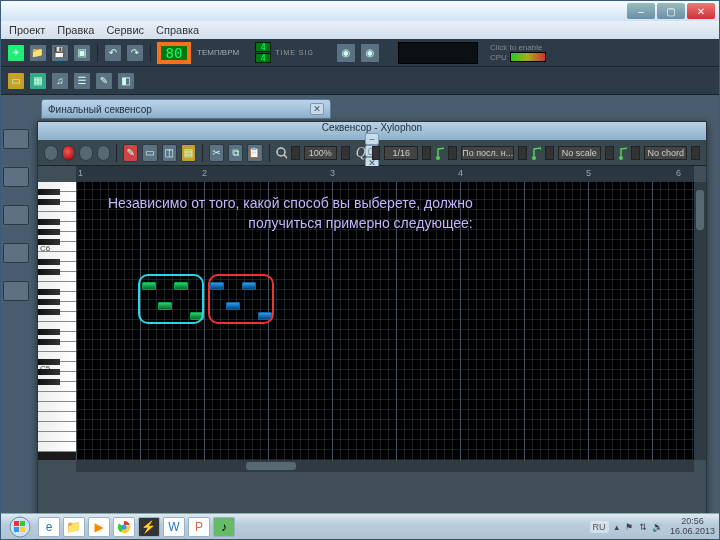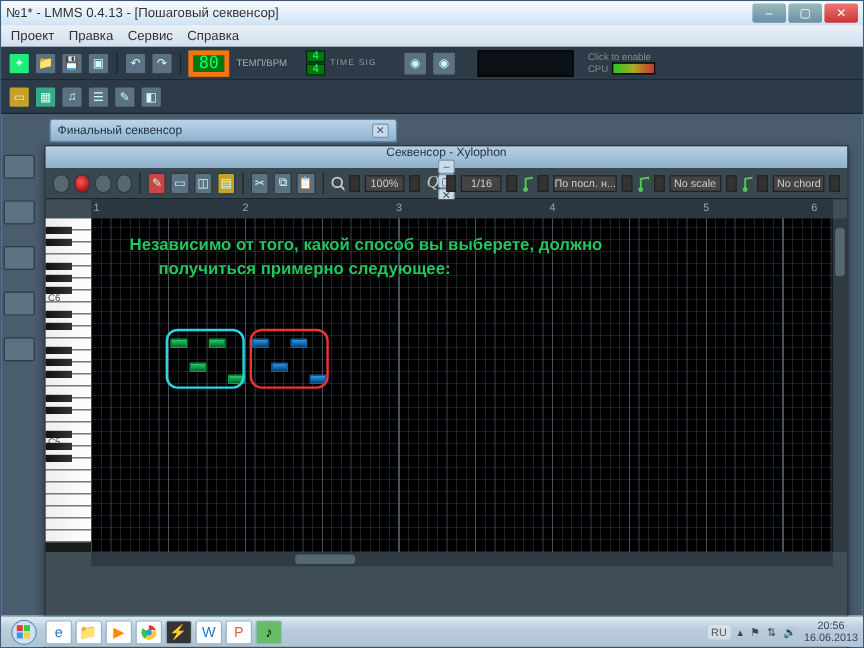--- a/index.html
+++ b/index.html
@@ -78,21 +78,21 @@
   .note { position:absolute; height:8px; border-radius:1px; }
   .noteG { background:linear-gradient(#3c6,#063); border:1px solid #0a4;}
   .noteB { background:linear-gradient(#39e,#047); border:1px solid #16a;}
 
   
   .hl { position:absolute; border-radius:10px; background:transparent; }
   .hl-cyan{ border:2px solid #2bd4e6; }
   .hl-red { border:2px solid #e33; }
 
   
-  .instr{ position:absolute; color:#22c55e; font-size:14px; font-family:Arial,sans-serif; line-height:1.4; font-weight:700; text-shadow:0 1px 2px #000;}
+  .instr{ position:absolute; color:#c4b5fd; font-size:14px; font-family:Arial,sans-serif; line-height:1.4; font-weight:400; text-shadow:0 1px 2px #000;text-align:right;}
 
   
   .velarea { position:absolute; left:0; right:12px; bottom:10px; height:58px; background:#000; border-top:1px solid #333; display:flex; }
   .vellabel { width:60px; display:flex; align-items:center; justify-content:center; color:#c8a04a; font-size:9px; text-align:center; line-height:1.2; font-style:italic;}
   .velbars { flex:1; position:relative;
     background-image: repeating-linear-gradient(90deg, rgba(60,75,88,.25) 0 1px, transparent 1px 8px);
   }
   .vbar { position:absolute; bottom:4px; width:1px; background:#1c3; }
   .vbar::before{ content:""; position:absolute; top:-3px; left:-2px; width:5px; height:5px; background:#f80; border-radius:50%;}
 
@@ -110,21 +110,20 @@
 
   .sidebuttons { position:absolute; left:2px; top:90px; width:30px; display:flex; flex-direction:column; gap:18px; }
   .sidebtn { width:26px; height:20px; background:#5c7283; border:1px solid #2a3a47; border-radius:2px; cursor:pointer;}
 </style>
 </head>
 <body>
 
 <div class="win">
 
   <div class="titlebar">
-    <span>№1* - LMMS 0.4.13 - [Пошаговый секвенсор]</span>
     <span class="spacer"></span>
     <div class="winbtns">
       <div class="winbtn wb-min">–</div>
       <div class="winbtn wb-max">▢</div>
       <div class="winbtn wb-close">✕</div>
     </div>
   </div>
 
   <div class="menubar">
     <span class="menuitem">Проект</span>

